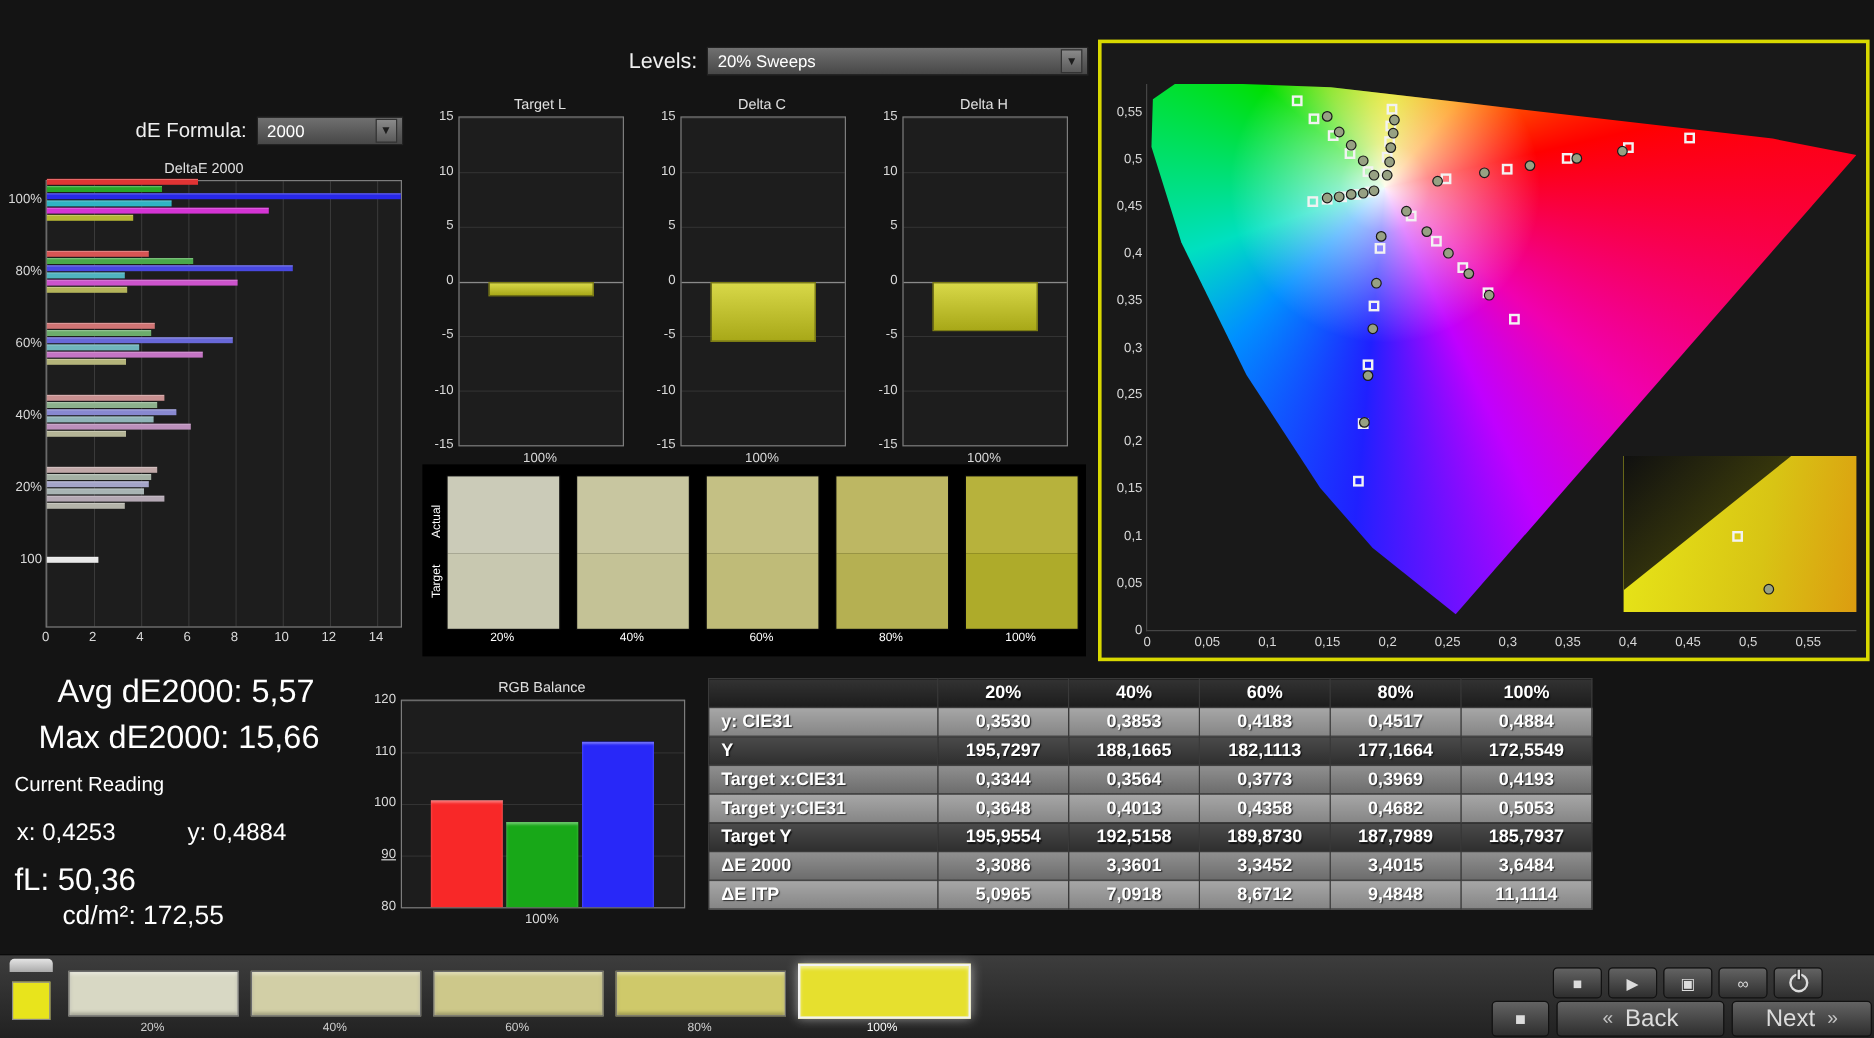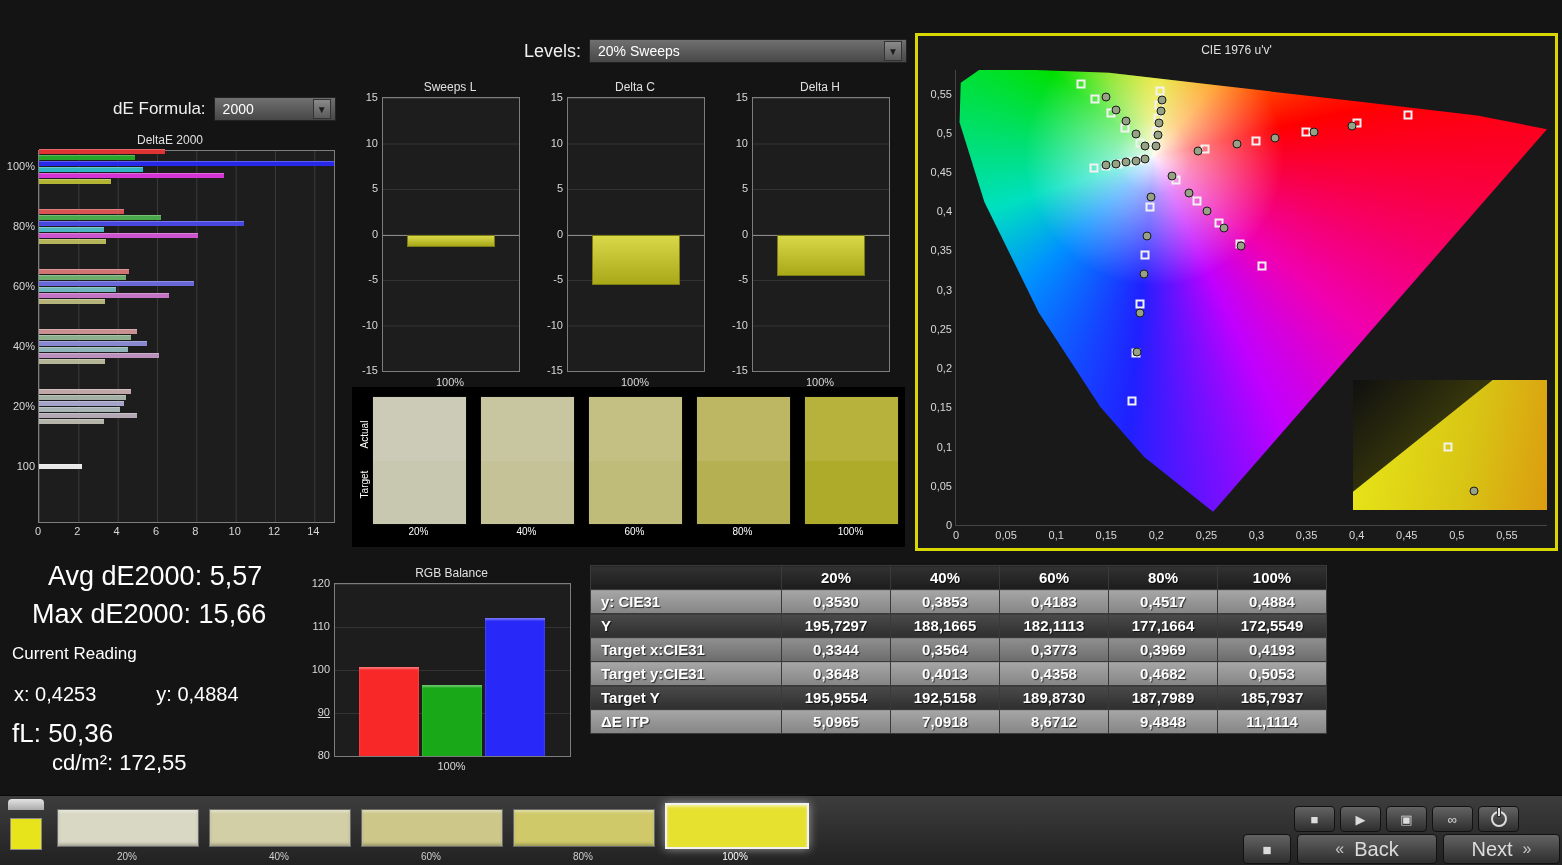--- a/index.html
+++ b/index.html
@@ -203,21 +203,21 @@
         <span class="de-xtick" style="left: 40%;">6</span>
         <span class="de-xtick" style="left: 53.3333%;">8</span>
         <span class="de-xtick" style="left: 66.6667%;">10</span>
         <span class="de-xtick" style="left: 80%;">12</span>
         <span class="de-xtick" style="left: 93.3333%;">14</span>
       </div>
   </div>
 
   <div class="abs" id="delta-charts">
       <div class="mini-chart" style="left: 0px;">
-        <div class="mini-title">Sweeps L</div>
+        <div class="mini-title">Target L</div>
         <span class="mini-tick" style="top: 17px;">15</span>
         <span class="mini-tick" style="top: 62.5px;">10</span>
         <span class="mini-tick" style="top: 108px;">5</span>
         <span class="mini-tick" style="top: 153.5px;">0</span>
         <span class="mini-tick" style="top: 199px;">-5</span>
         <span class="mini-tick" style="top: 244.5px;">-10</span>
         <span class="mini-tick" style="top: 290px;">-15</span>
         <div class="mini-plot">
           <div class="zero-line"></div>
           <div class="mini-bar" style="height: 4.66667%;"></div>
@@ -280,21 +280,20 @@
       </div>
       <div class="sw-label" style="left: 344px;">80%</div>
       <div class="sw-item" style="left: 452px;">
         <div class="sw-half" style="background: rgb(183, 178, 60);"></div>
         <div class="sw-half" style="background: rgb(174, 171, 42);"></div>
       </div>
       <div class="sw-label" style="left: 452px;">100%</div>
     </div>
 
   <div class="abs" id="cie-panel">
-    <div class="chart-title">CIE 1976 u'v'</div>
     <div class="cie-plot">
       <div class="cie-locus"></div>
       <div class="cie-overlay">
         <div class="cie-square" style="left: 95px; top: 67px;"></div>
         <div class="cie-dot" style="left: 121px; top: 111px;"></div>
       </div>
     <span class="cie-ytick" style="top: 5.17241%;">0,55</span>
         <span class="cie-ytick" style="top: 13.7931%;">0,5</span>
         <span class="cie-ytick" style="top: 22.4138%;">0,45</span>
         <span class="cie-ytick" style="top: 31.0345%;">0,4</span>
@@ -451,20 +450,28 @@
             <td>0,5053</td>
           </tr>
           <tr class="dark">
             <td class="lbl">Target Y</td>
             <td>195,9554</td>
             <td>192,5158</td>
             <td>189,8730</td>
             <td>187,7989</td>
             <td>185,7937</td>
           </tr>
+          <tr class="silver">
+            <td class="lbl">ΔE 2000</td>
+            <td>3,3086</td>
+            <td>3,3601</td>
+            <td>3,3452</td>
+            <td>3,4015</td>
+            <td>3,6484</td>
+          </tr>
           <tr class="light">
             <td class="lbl">ΔE ITP</td>
             <td>5,0965</td>
             <td>7,0918</td>
             <td>8,6712</td>
             <td>9,4848</td>
             <td>11,1114</td>
           </tr>
         </tbody>
     </table>

